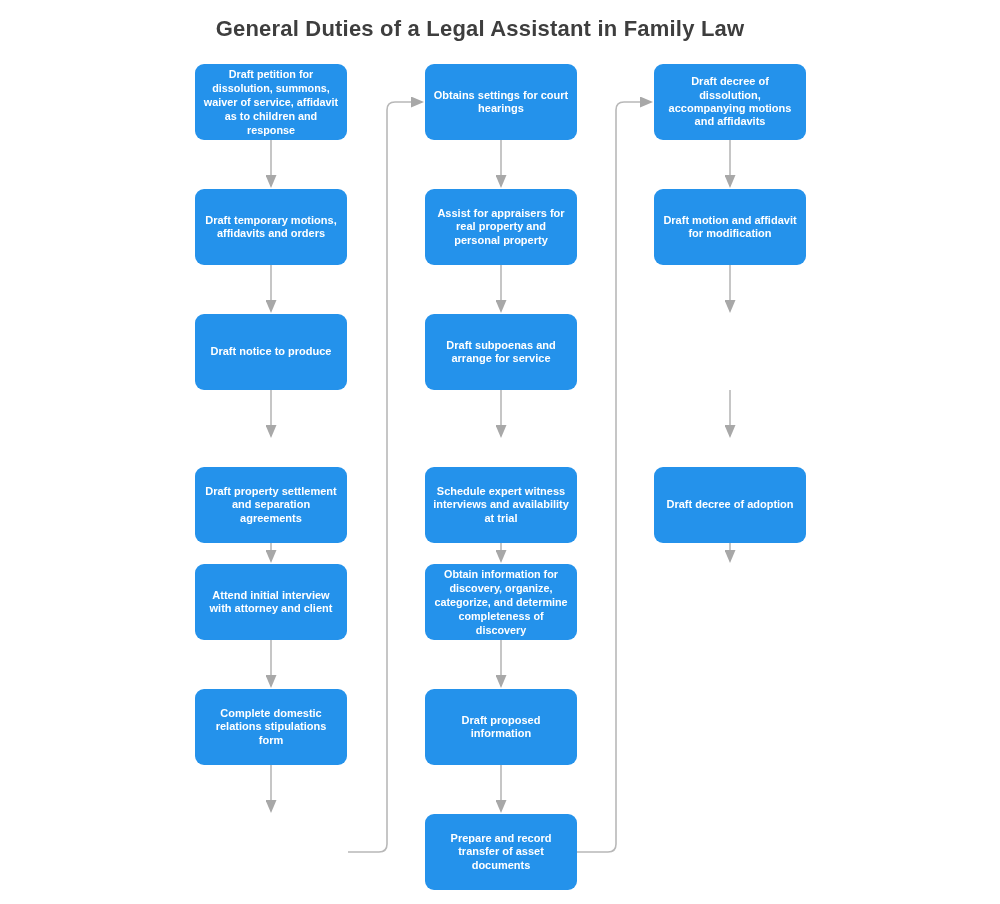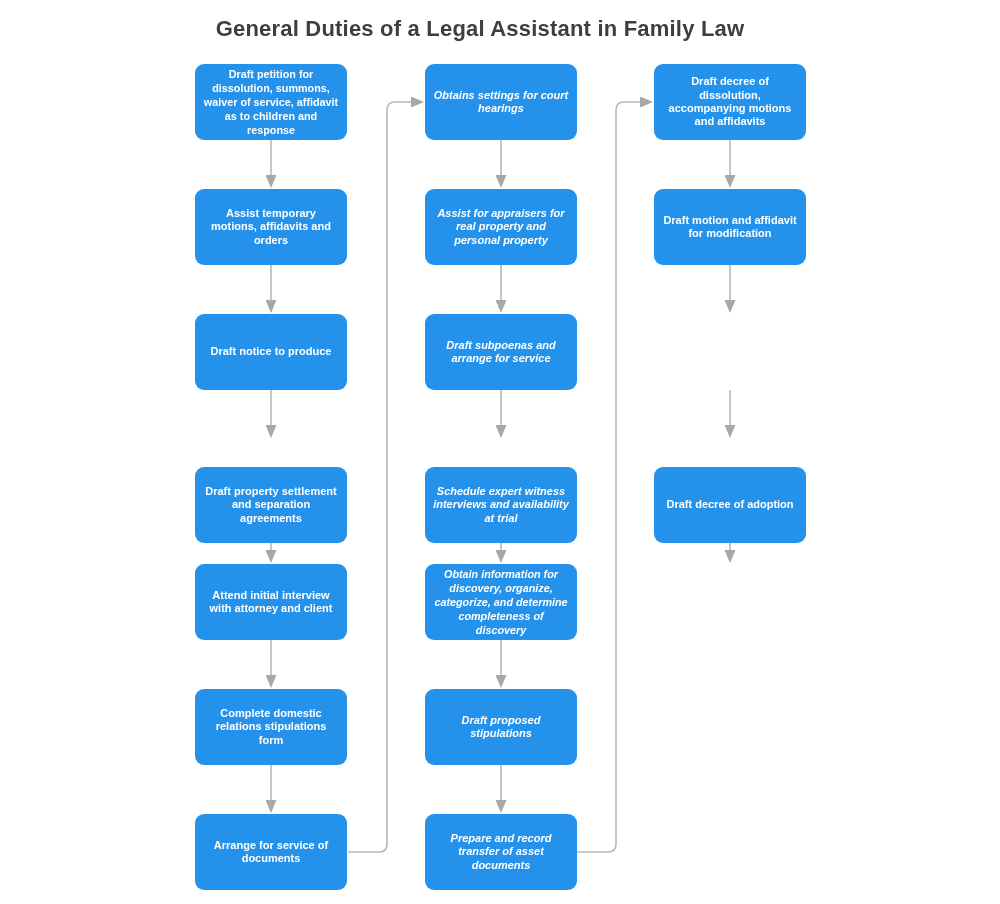--- a/index.html
+++ b/index.html
@@ -56,21 +56,21 @@
     align-items:center;
     justify-content:center;
     text-align:center;
     font-weight:bold;
     font-size:11px;
     line-height:1.22;
     padding:4px 7px;
   }
   .node.small{font-size:10.8px;line-height:1.3;}
   .c1{left:195px;}
-  .c2{left:425px;font-style:italic;}
+  .c2{left:425px;}
   .c3{left:654px;}
   .r1{top:64px;}
   .r2{top:189px;}
   .r3{top:314px;}
   .r4{top:439px;margin-top:28px;}
   .r5{top:564px;}
   .r6{top:689px;}
   .r7{top:814px;}
 </style>
 </head>
@@ -108,55 +108,52 @@
 
     <path class="edge" d="M348,852 H379 Q387,852 387,844 V110 Q387,102 395,102 H422" marker-end="url(#arrow)"></path>
 
     <path class="edge" d="M577,852 H608 Q616,852 616,844 V110 Q616,102 624,102 H651" marker-end="url(#arrow)"></path>
   </svg>
 
   <div class="node small c1 r1">
       <span>Draft petition for dissolution, summons, waiver of service, affidavit as to children and response</span>
     </div>
   <div class="node c1 r2">
-      <span>Assist temporary motions, affidavits and orders</span>
+      <span>Draft temporary motions, affidavits and orders</span>
     </div>
   <div class="node c1 r3">
       <span>Draft notice to produce</span>
     </div>
   <div class="node c1 r4">
       <span>Draft property settlement and separation agreements</span>
     </div>
   <div class="node c1 r5">
       <span>Attend initial interview with attorney and client</span>
     </div>
   <div class="node c1 r6">
       <span>Complete domestic relations stipulations form</span>
-    </div>
-  <div class="node c1 r7">
-      <span>Arrange for service of documents</span>
     </div>
 
   <div class="node c2 r1">
       <span>Obtains settings for court hearings</span>
     </div>
   <div class="node c2 r2">
       <span>Assist for appraisers for real property and personal property</span>
     </div>
   <div class="node c2 r4">
       <span>Schedule expert witness interviews and availability at trial</span>
     </div>
   <div class="node c2 r3">
       <span>Draft subpoenas and arrange for service</span>
     </div>
   <div class="node small c2 r5">
       <span>Obtain information for discovery, organize, categorize, and determine completeness of discovery</span>
     </div>
   <div class="node c2 r6">
-      <span>Draft proposed stipulations</span>
+      <span>Draft proposed information</span>
     </div>
   <div class="node c2 r7">
       <span>Prepare and record transfer of asset documents</span>
     </div>
 
   <div class="node c3 r1">
       <span>Draft decree of dissolution, accompanying motions and affidavits</span>
     </div>
   <div class="node c3 r2">
       <span>Draft motion and affidavit for modification</span>

